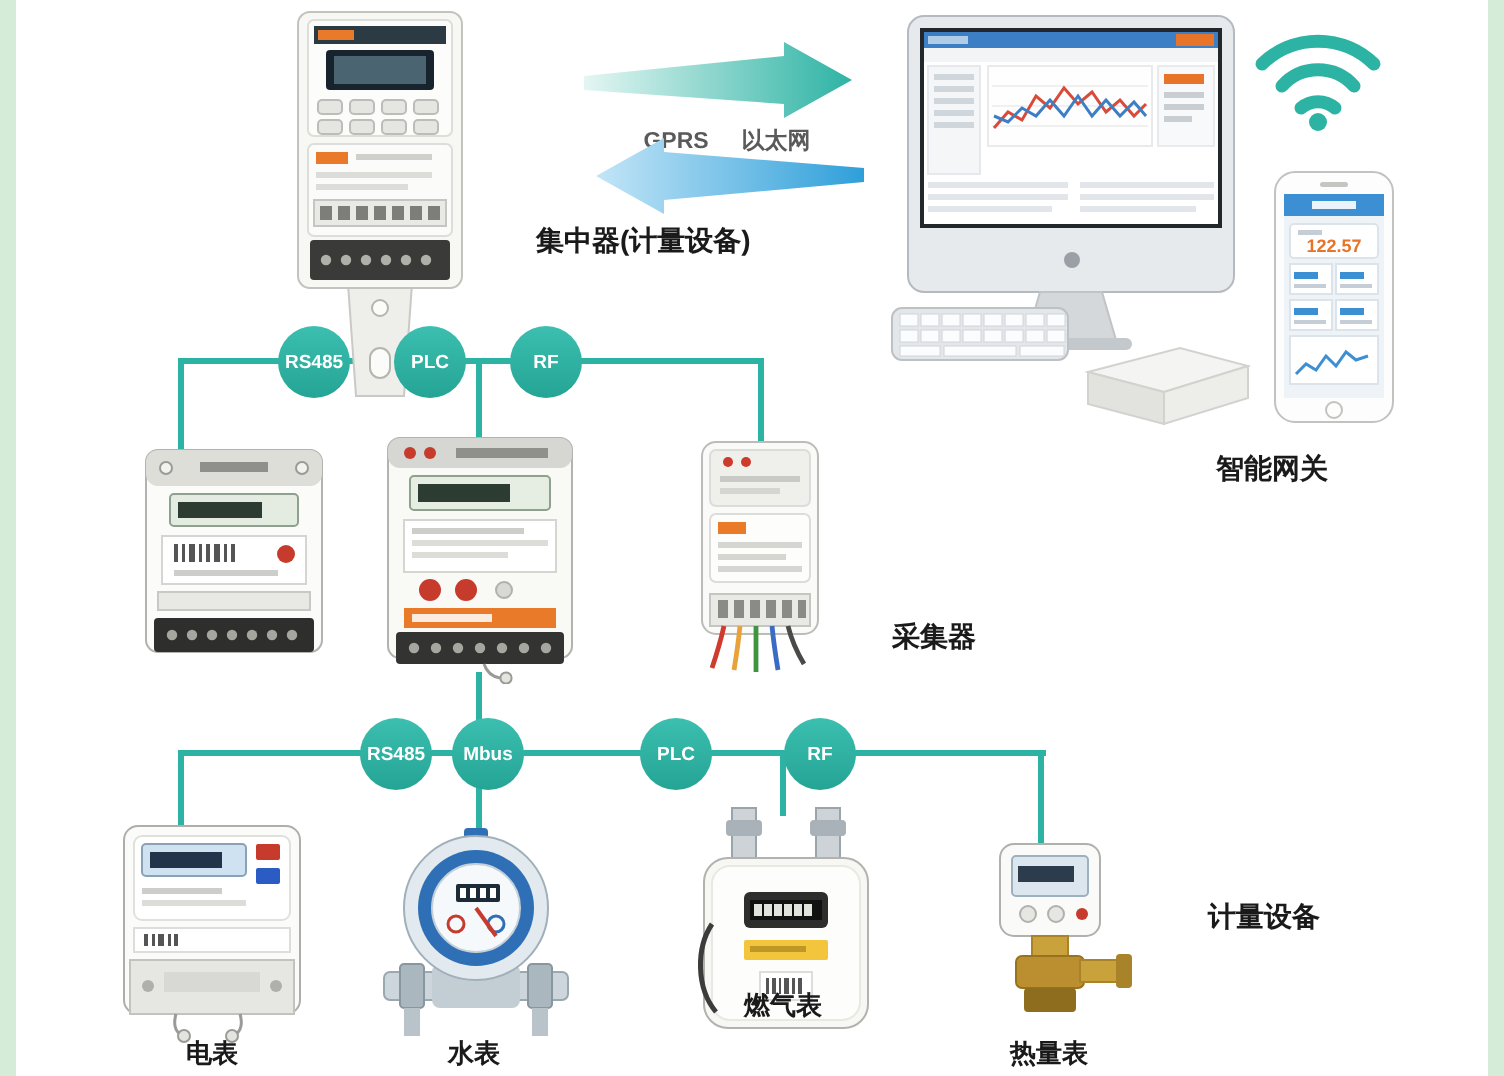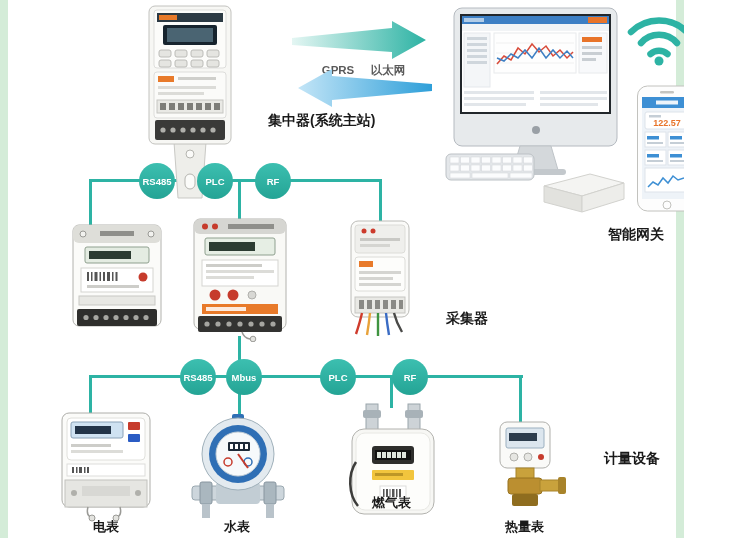--- a/index.html
+++ b/index.html
@@ -1,16 +1,16 @@
 <!DOCTYPE html>
 <html><head>
 <meta charset="utf-8">
 <style>
   html,body{margin:0;padding:0;background:#fff;font-family:"Liberation Sans",sans-serif;}
-  .canvas{position:relative;width:684px;height:538px;background:#ffffff;overflow:hidden;}
+  .canvas{position:relative;width:752px;height:538px;background:#ffffff;overflow:hidden;}
   .edge{position:absolute;top:0;bottom:0;width:8px;background:#d4ecd8;z-index:1;}
   .edge.left{left:0}.edge.right{right:0}
   .dev{position:absolute;z-index:3;}
   .line{position:absolute;background:#2db3a4;z-index:2;}
   .line.h{height:3px}.line.v{width:3px}
   .node{position:absolute;width:36px;height:36px;margin-left:-18px;margin-top:-18px;border-radius:50%;
         background:linear-gradient(180deg,#3cbfb0,#24a495);color:#fff;font-size:9.5px;font-weight:bold;
         display:flex;align-items:center;justify-content:center;z-index:4;letter-spacing:0;}
   .lbl{position:absolute;color:#1a1a1a;z-index:5;white-space:nowrap;}
   .lbl.big{font-size:14px;font-weight:bold;}
@@ -409,21 +409,21 @@
 
   <div class="node" style="left:157px;top:181px">RS485</div>
   <div class="node" style="left:215px;top:181px">PLC</div>
   <div class="node" style="left:273px;top:181px">RF</div>
 
   <div class="node" style="left:198px;top:377px">RS485</div>
   <div class="node" style="left:244px;top:377px">Mbus</div>
   <div class="node" style="left:338px;top:377px">PLC</div>
   <div class="node" style="left:410px;top:377px">RF</div>
 
-  <div class="lbl big" style="left:268px;top:112px">集中器(系统主站)</div>
+  <div class="lbl big" style="left:268px;top:112px">集中器(计量设备)</div>
   <div class="lbl big" style="left:608px;top:226px">智能网关</div>
   <div class="lbl big" style="left:446px;top:310px">采集器</div>
   <div class="lbl big" style="left:604px;top:450px">计量设备</div>
 
   <div class="lbl meter" style="left:93px;top:518px">电表</div>
   <div class="lbl meter" style="left:224px;top:518px">水表</div>
   <div class="lbl meter" style="left:372px;top:494px">燃气表</div>
   <div class="lbl meter" style="left:505px;top:518px">热量表</div>
 
 </div>

